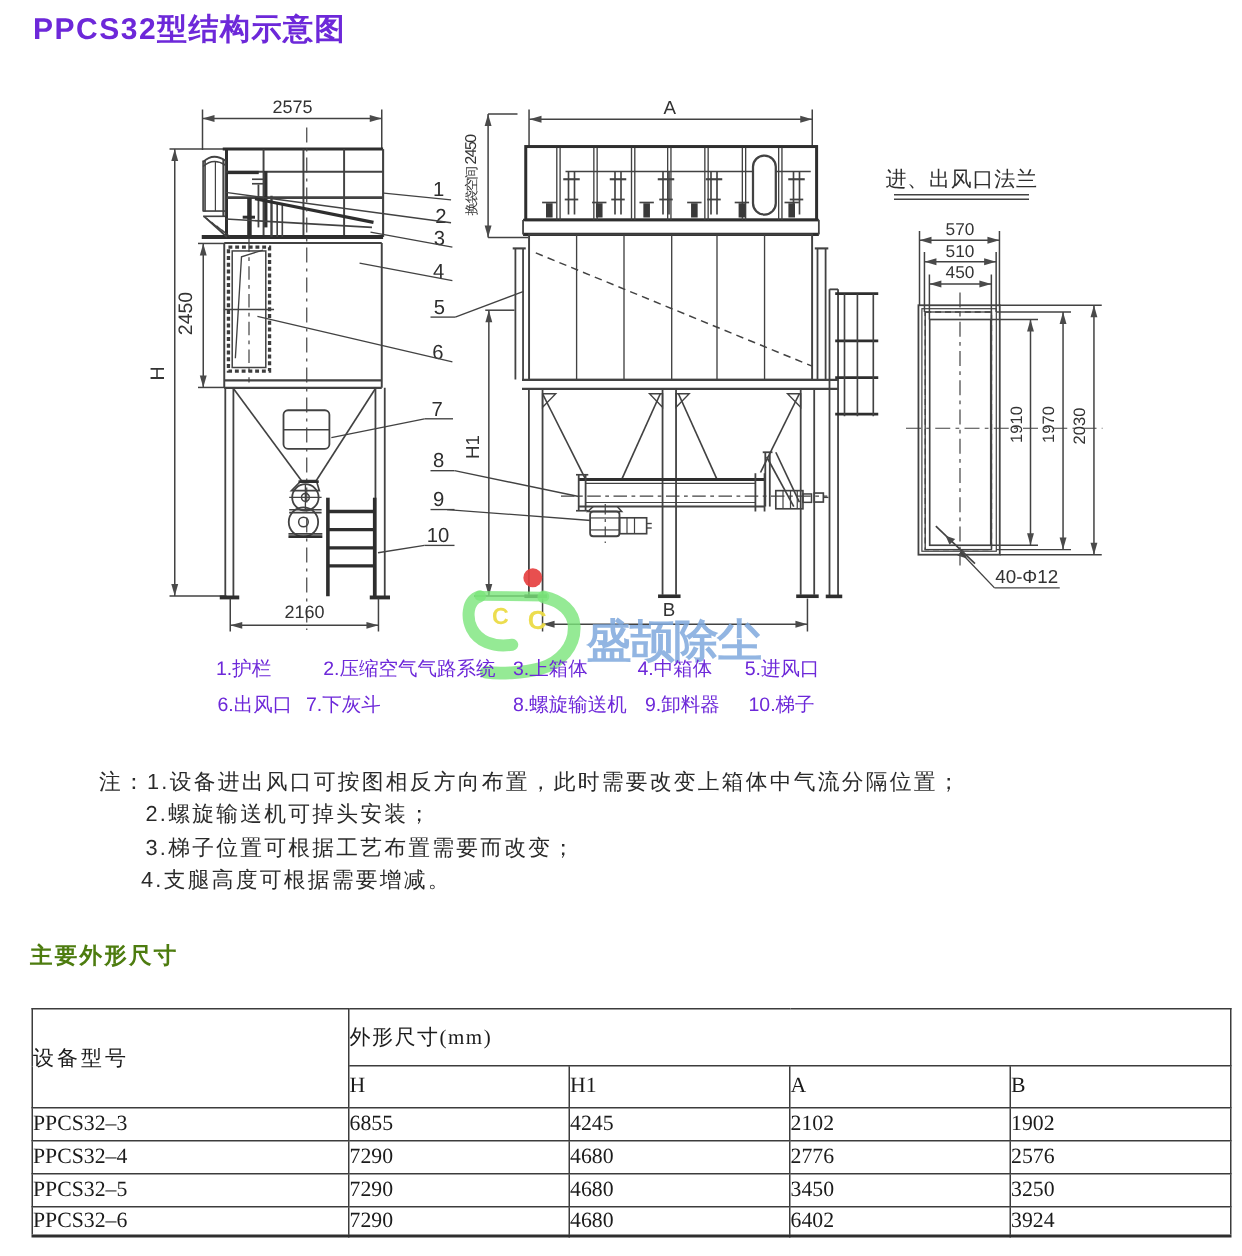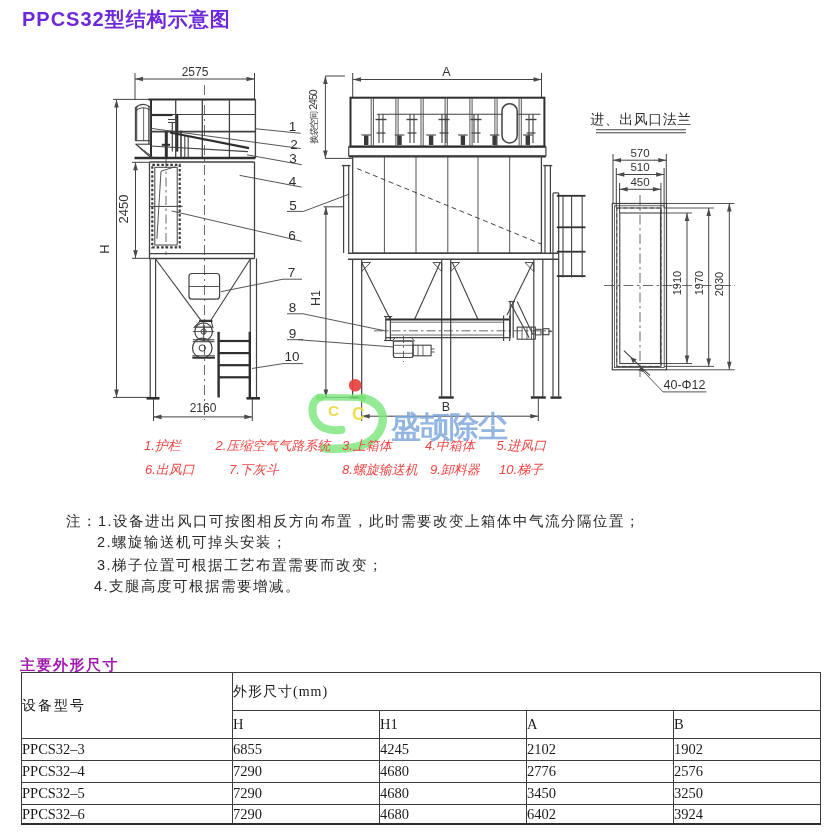--- a/index.html
+++ b/index.html
@@ -1,21 +1,21 @@
 <!DOCTYPE html>
 <html><head>
 <meta charset="utf-8">
 <style>
 html,body{margin:0;padding:0;}
 body{width:828px;height:837px;background:#fff;font-family:"Liberation Sans",sans-serif;position:relative;overflow:hidden;}
 .abs{position:absolute;}
 #title{left:22px;top:6px;font-size:20px;font-weight:bold;color:#6d28d9;letter-spacing:1px;}
-.leg{font-size:13px;color:#ef4444;white-space:nowrap;font-style:italic;}
+.leg{font-size:13px;color:#6d28d9;white-space:nowrap;}
 .notes{font-size:14.5px;color:#2a2a2a;white-space:nowrap;letter-spacing:1.5px;}
-#sec2{left:20px;top:656px;font-size:15px;font-weight:bold;color:#a21caf;letter-spacing:1.5px;}
+#sec2{left:20px;top:628px;font-size:15px;font-weight:bold;color:#4d7c0f;letter-spacing:1.5px;}
 table{border-collapse:collapse;table-layout:fixed;}
 #tbl{left:21px;top:672px;}
 #tbl table{width:799px;font-family:"Liberation Serif",serif;color:#1b1b1b;border-bottom:2px solid #2e2e2e;}
 #tbl td{border:1px solid #3c3c3c;text-align:left;padding:0;font-size:14.5px;}
 </style>
 </head>
 <body>
 <svg class="abs" style="left:0;top:0" width="828" height="837" viewBox="0 0 828 837" fill="none" stroke-linecap="butt">
 <g id="diagram">
 <line x1="135" y1="73" x2="135" y2="100" stroke="#424242" stroke-width="1"></line>
@@ -357,21 +357,21 @@
 <text x="391" y="437" font-size="30" font-weight="bold" fill="#7fa9dd" stroke="none" opacity="0.85" letter-spacing="-1">盛颉除尘</text>
 </g>
 </svg>
 <div class="abs" id="title">PPCS32型结构示意图</div>
 <div class="abs leg" style="left:144px;top:437px">1.护栏</div>
 <div class="abs leg" style="left:215.5px;top:437px">2.压缩空气气路系统</div>
 <div class="abs leg" style="left:342px;top:437px">3.上箱体</div>
 <div class="abs leg" style="left:425px;top:437px">4.中箱体</div>
 <div class="abs leg" style="left:496.5px;top:437px">5.进风口</div>
 <div class="abs leg" style="left:145px;top:460.5px">6.出风口</div>
-<div class="abs leg" style="left:229px;top:460.5px">7.下灰斗</div>
+<div class="abs leg" style="left:204px;top:460.5px">7.下灰斗</div>
 <div class="abs leg" style="left:342px;top:460.5px">8.螺旋输送机</div>
 <div class="abs leg" style="left:430px;top:460.5px">9.卸料器</div>
 <div class="abs leg" style="left:499px;top:460.5px">10.梯子</div>
 <div class="abs notes" style="left:66px;top:512px">注：1.设备进出风口可按图相反方向布置，此时需要改变上箱体中气流分隔位置；</div>
 <div class="abs notes" style="left:97px;top:533px">2.螺旋输送机可掉头安装；</div>
 <div class="abs notes" style="left:97px;top:556px">3.梯子位置可根据工艺布置需要而改变；</div>
 <div class="abs notes" style="left:94px;top:577px">4.支腿高度可根据需要增减。</div>
 <div class="abs" id="sec2">主要外形尺寸</div>
 <div class="abs" id="tbl">
 <table>

